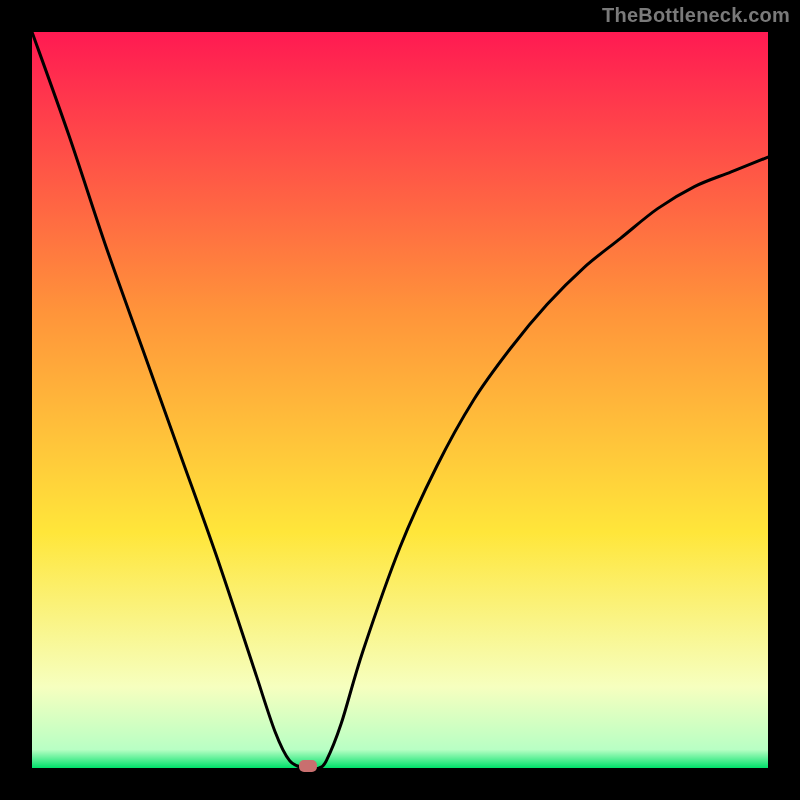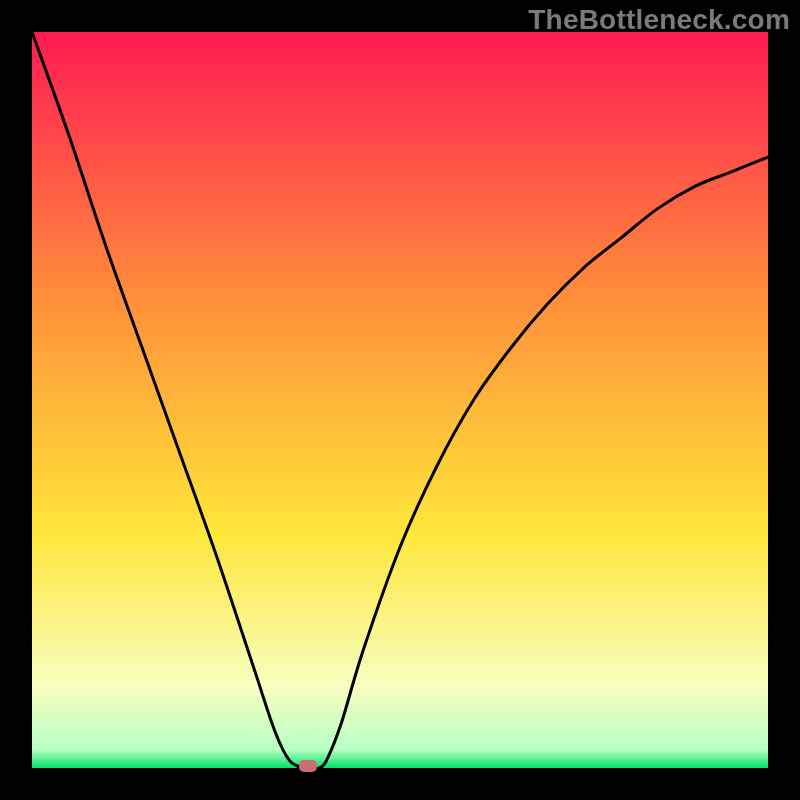--- a/index.html
+++ b/index.html
@@ -14,21 +14,21 @@
     position: relative;
     width: 800px;
     height: 800px;
     background: #000;
   }
   .watermark {
     position: absolute;
     top: 4px;
     right: 10px;
     font-family: Arial, Helvetica, sans-serif;
-    font-size: 28px;
+    font-size: 20px;
     font-weight: 600;
     color: #7a7a7a;
     letter-spacing: 0.2px;
     z-index: 5;
   }
   svg {
     position: absolute;
     top: 0;
     left: 0;
   }

